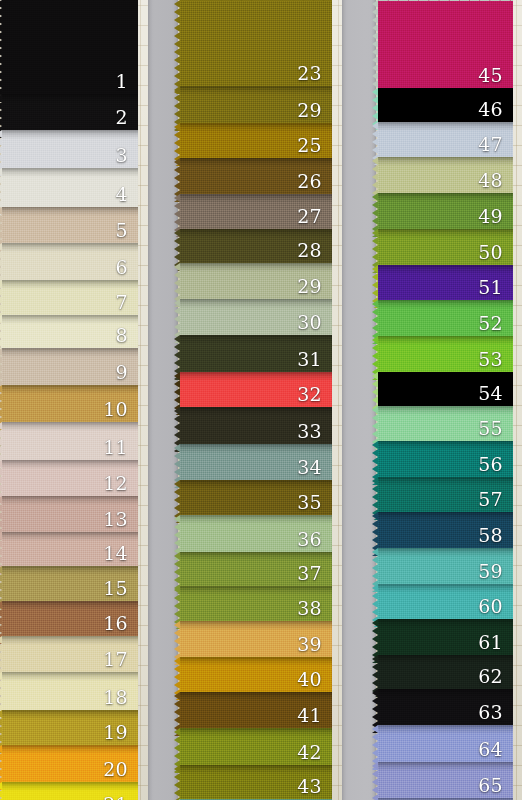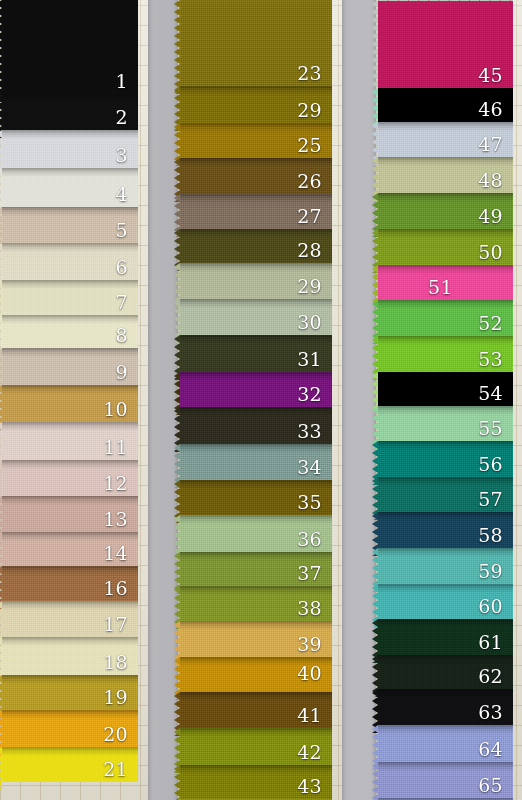--- a/index.html
+++ b/index.html
@@ -232,20 +232,28 @@
         <span class="num">13</span>
       </div>
       <div class="swatch" style="background: rgb(207, 176, 163); height: 34px;">
         <svg style="position:absolute;left:-6px;top:0;" width="6" height="42" viewBox="0 0 6 42" preserveAspectRatio="none">
           <path d="M6,0 L0,4 L6,8 L0,12 L6,16 L0,20 L6,24 L0,28 L6,32 L0,36 L6,40 L0,44 L6,48 L6,42 Z" fill="#cfb0a3"></path>
         </svg>
         <div class="weave"></div>
         <div class="shade"></div>
         <span class="num">14</span>
       </div>
+      <div class="swatch" style="background: rgb(171, 154, 85); height: 35px;">
+        <svg style="position:absolute;left:-6px;top:0;" width="6" height="43" viewBox="0 0 6 43" preserveAspectRatio="none">
+          <path d="M6,0 L0,4 L6,8 L0,12 L6,16 L0,20 L6,24 L0,28 L6,32 L0,36 L6,40 L0,44 L6,48 L6,43 Z" fill="#ab9a55"></path>
+        </svg>
+        <div class="weave"></div>
+        <div class="shade"></div>
+        <span class="num">15</span>
+      </div>
       <div class="swatch" style="background: rgb(156, 106, 69); height: 35px;">
         <svg style="position:absolute;left:-6px;top:0;" width="6" height="43" viewBox="0 0 6 43" preserveAspectRatio="none">
           <path d="M6,0 L0,4 L6,8 L0,12 L6,16 L0,20 L6,24 L0,28 L6,32 L0,36 L6,40 L0,44 L6,48 L6,43 Z" fill="#9c6a45"></path>
         </svg>
         <div class="weave"></div>
         <div class="shade"></div>
         <span class="num">16</span>
       </div>
       <div class="swatch" style="background: rgb(222, 212, 171); height: 36px;">
         <svg style="position:absolute;left:-6px;top:0;" width="6" height="44" viewBox="0 0 6 44" preserveAspectRatio="none">
@@ -356,21 +364,21 @@
         <span class="num">30</span>
       </div>
       <div class="swatch" style="background: rgb(55, 59, 34); height: 37px;">
         <svg style="position:absolute;left:-6px;top:0;" width="6" height="45" viewBox="0 0 6 45" preserveAspectRatio="none">
           <path d="M6,0 L0,4 L6,8 L0,12 L6,16 L0,20 L6,24 L0,28 L6,32 L0,36 L6,40 L0,44 L6,48 L6,45 Z" fill="#373b22"></path>
         </svg>
         <div class="weave"></div>
         <div class="shade"></div>
         <span class="num">31</span>
       </div>
-      <div class="swatch" style="background: #701a75; height: 35px;">
+      <div class="swatch" style="background: #ef4444; height: 35px;">
         <svg style="position:absolute;left:-6px;top:0;" width="6" height="43" viewBox="0 0 6 43" preserveAspectRatio="none">
           <path d="M6,0 L0,4 L6,8 L0,12 L6,16 L0,20 L6,24 L0,28 L6,32 L0,36 L6,40 L0,44 L6,48 L6,43 Z" fill="#40310f"></path>
         </svg>
         <div class="weave"></div>
         <div class="shade"></div>
         <span class="num">32</span>
       </div>
       <div class="swatch" style="background: rgb(46, 45, 31); height: 37px;">
         <svg style="position:absolute;left:-6px;top:0;" width="6" height="45" viewBox="0 0 6 45" preserveAspectRatio="none">
           <path d="M6,0 L0,4 L6,8 L0,12 L6,16 L0,20 L6,24 L0,28 L6,32 L0,36 L6,40 L0,44 L6,48 L6,45 Z" fill="#2e2d1f"></path>
@@ -420,21 +428,21 @@
         <span class="num">38</span>
       </div>
       <div class="swatch" style="background: rgb(217, 167, 77); height: 36px;">
         <svg style="position:absolute;left:-6px;top:0;" width="6" height="44" viewBox="0 0 6 44" preserveAspectRatio="none">
           <path d="M6,0 L0,4 L6,8 L0,12 L6,16 L0,20 L6,24 L0,28 L6,32 L0,36 L6,40 L0,44 L6,48 L6,44 Z" fill="#d9a74d"></path>
         </svg>
         <div class="weave"></div>
         <div class="shade"></div>
         <span class="num">39</span>
       </div>
-      <div class="swatch" style="background: rgb(195, 143, 8); height: 35px; align-items: center;">
+      <div class="swatch" style="background: rgb(195, 143, 8); height: 35px;">
         <svg style="position:absolute;left:-6px;top:0;" width="6" height="43" viewBox="0 0 6 43" preserveAspectRatio="none">
           <path d="M6,0 L0,4 L6,8 L0,12 L6,16 L0,20 L6,24 L0,28 L6,32 L0,36 L6,40 L0,44 L6,48 L6,43 Z" fill="#c38f08"></path>
         </svg>
         <div class="weave"></div>
         <div class="shade"></div>
         <span class="num">40</span>
       </div>
       <div class="swatch" style="background: rgb(106, 76, 17); height: 36px;">
         <svg style="position:absolute;left:-6px;top:0;" width="6" height="44" viewBox="0 0 6 44" preserveAspectRatio="none">
           <path d="M6,0 L0,4 L6,8 L0,12 L6,16 L0,20 L6,24 L0,28 L6,32 L0,36 L6,40 L0,44 L6,48 L6,44 Z" fill="#6a4c11"></path>
@@ -511,21 +519,21 @@
         <span class="num">49</span>
       </div>
       <div class="swatch" style="background: rgb(124, 156, 38); height: 36px;">
         <svg style="position:absolute;left:-6px;top:0;" width="6" height="44" viewBox="0 0 6 44" preserveAspectRatio="none">
           <path d="M6,0 L0,4 L6,8 L0,12 L6,16 L0,20 L6,24 L0,28 L6,32 L0,36 L6,40 L0,44 L6,48 L6,44 Z" fill="#7c9c26"></path>
         </svg>
         <div class="weave"></div>
         <div class="shade"></div>
         <span class="num">50</span>
       </div>
-      <div class="swatch" style="background: #ec4899; height: 35px; justify-content: center;">
+      <div class="swatch" style="background: #4c1d95; height: 35px;">
         <svg style="position:absolute;left:-6px;top:0;" width="6" height="43" viewBox="0 0 6 43" preserveAspectRatio="none">
           <path d="M6,0 L0,4 L6,8 L0,12 L6,16 L0,20 L6,24 L0,28 L6,32 L0,36 L6,40 L0,44 L6,48 L6,43 Z" fill="#9cb423"></path>
         </svg>
         <div class="weave"></div>
         <div class="shade"></div>
         <span class="num">51</span>
       </div>
       <div class="swatch" style="background: rgb(95, 187, 72); height: 36px;">
         <svg style="position:absolute;left:-6px;top:0;" width="6" height="44" viewBox="0 0 6 44" preserveAspectRatio="none">
           <path d="M6,0 L0,4 L6,8 L0,12 L6,16 L0,20 L6,24 L0,28 L6,32 L0,36 L6,40 L0,44 L6,48 L6,44 Z" fill="#5fbb48"></path>

